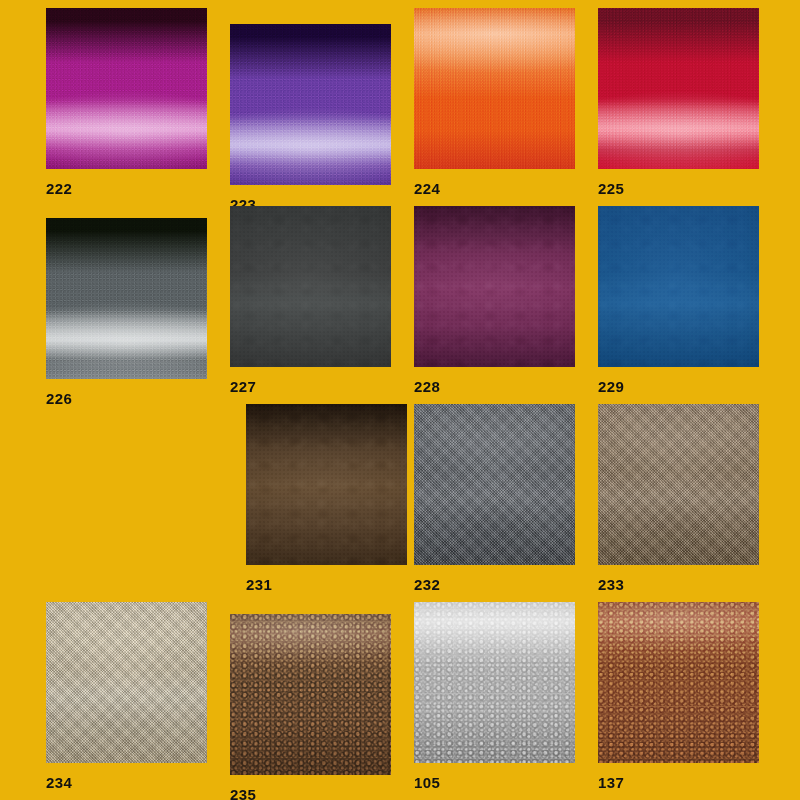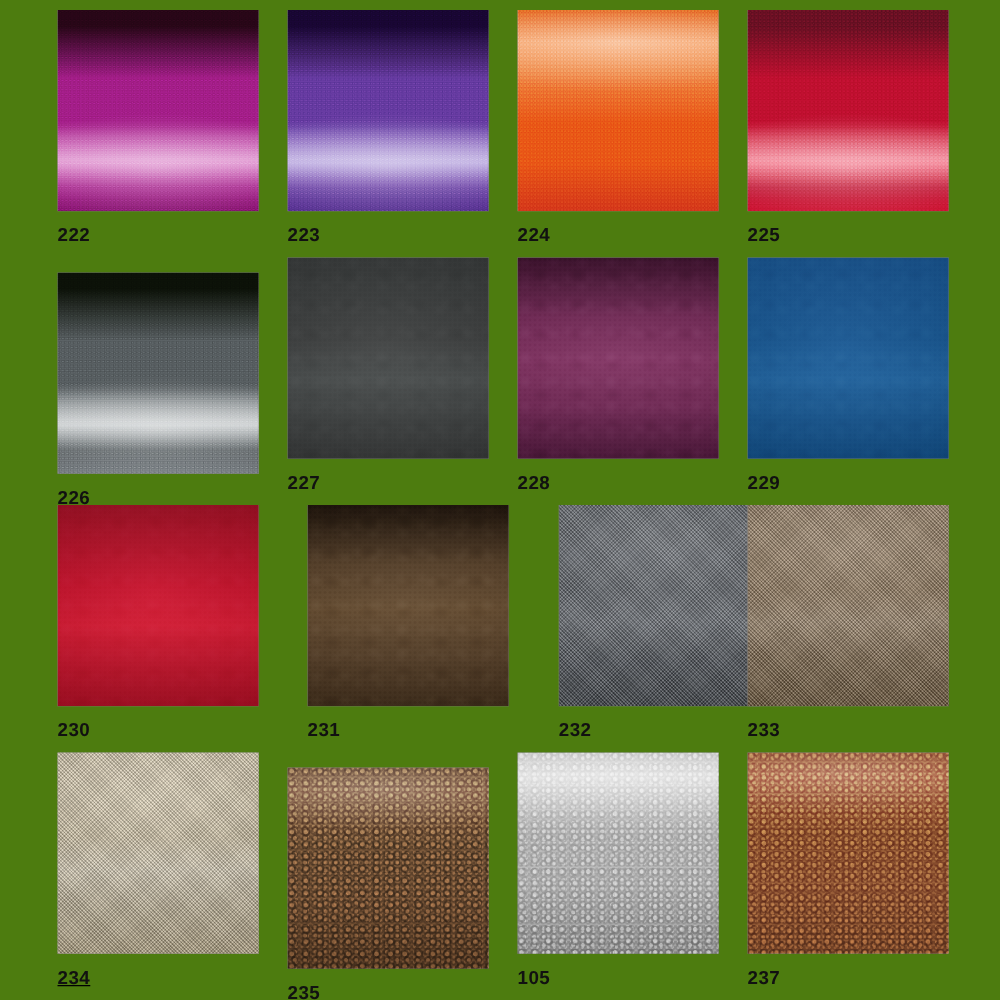--- a/index.html
+++ b/index.html
@@ -11,21 +11,21 @@
   body {
     width: 800px;
     height: 800px;
     font-family: "Liberation Sans", sans-serif;
     overflow: hidden;
   }
   #swatch-sheet {
     position: relative;
     width: 800px;
     height: 800px;
-    background: #4d7c0f;
+    background: #eab308;
   }
   .swatch-cell {
     position: absolute;
     width: 161px;
   }
   .swatch-tile {
     position: relative;
     width: 161px;
     height: 161px;
     overflow: hidden;
@@ -82,21 +82,21 @@
             rgba(255,255,255,0.10) 84%,
             rgba(255,255,255,0) 94%),
             radial-gradient(120% 38% at 50% 78%, rgba(255,255,255,0.30), rgba(255,255,255,0) 70%);"></div>
     <div class="tile-grain" style="opacity:0.3;background:
         radial-gradient(circle at 25% 30%, rgba(255,255,255,0.55) 0 0.6px, rgba(0,0,0,0.45) 0.7px 1.3px, rgba(0,0,0,0) 1.4px),
         radial-gradient(circle at 70% 65%, rgba(255,255,255,0.45) 0 0.6px, rgba(0,0,0,0.40) 0.7px 1.2px, rgba(0,0,0,0) 1.3px);
         background-size:3.2px 3.7px, 3.6px 3px;"></div>
   </div>
       <div class="swatch-label">222</div>
     </div>
-    <div class="swatch-cell" style="left: 230px; top: 8px;">
+    <div class="swatch-cell" style="left: 230px; top: 24px;">
       <div class="swatch-tile">
     <div class="tile-base" style="background:linear-gradient(to bottom,
             #1a0636 0%,
             #1a0636 8%,
             #6c3ea6 34%,
             #6c3ea6 55%,
             #a892d8 76%,
             #6c3ea6 88%,
             #5c3497 100%);"></div>
     <div class="tile-sheen" style="background:linear-gradient(to bottom,
@@ -220,56 +220,39 @@
     <div class="tile-sheen" style="background:radial-gradient(100% 80% at 48% 44%, rgba(255,255,255,0.06), rgba(0,0,0,0.12) 98%);"></div>
     <div class="tile-grain-soft" style="opacity:0.13;background:
         radial-gradient(ellipse 9px 7px at 22% 22%, rgba(255,255,255,0.5), rgba(255,255,255,0) 72%),
         radial-gradient(ellipse 11px 8px at 63% 58%, rgba(0,0,0,0.55), rgba(0,0,0,0) 74%),
         radial-gradient(ellipse 7px 9px at 38% 80%, rgba(255,255,255,0.38), rgba(255,255,255,0) 76%),
         radial-gradient(circle at 50% 50%, rgba(0,0,0,0.30) 0 1px, rgba(255,255,255,0.22) 1.2px 2.2px, rgba(0,0,0,0) 2.4px);
         background-size:23px 19px, 29px 24px, 17px 21px, 4px 4px;"></div>
   </div>
       <div class="swatch-label">229</div>
     </div>
-    <div class="swatch-cell" style="left: 46px; top: 404px;">
-      <div class="swatch-tile">
-    <div class="tile-base" style="background:linear-gradient(to bottom,
-            #9c0c20 0%,
-            #c50e28 40%,
-            #d4162f 60%,
-            #a80c21 100%);"></div>
-    <div class="tile-sheen" style="background:radial-gradient(100% 80% at 48% 44%, rgba(255,255,255,0.06), rgba(0,0,0,0.12) 98%);"></div>
-    <div class="tile-grain-soft" style="opacity:0.13;background:
-        radial-gradient(ellipse 9px 7px at 35% 22%, rgba(255,255,255,0.5), rgba(255,255,255,0) 72%),
-        radial-gradient(ellipse 11px 8px at 69.5% 58%, rgba(0,0,0,0.55), rgba(0,0,0,0) 74%),
-        radial-gradient(ellipse 7px 9px at 38% 80%, rgba(255,255,255,0.38), rgba(255,255,255,0) 76%),
-        radial-gradient(circle at 50% 50%, rgba(0,0,0,0.30) 0 1px, rgba(255,255,255,0.22) 1.2px 2.2px, rgba(0,0,0,0) 2.4px);
-        background-size:23px 19px, 29px 24px, 17px 21px, 4px 4px;"></div>
-  </div>
-      <div class="swatch-label">230</div>
-    </div>
     <div class="swatch-cell" style="left: 230px; top: 404px; margin-left: 16px;">
       <div class="swatch-tile">
     <div class="tile-base" style="background:linear-gradient(to bottom,
             #1a1008 0%,
             #513a23 30%,
             #5f4529 52%,
             #513a23 74%,
             #3c2a18 100%);"></div>
     <div class="tile-sheen" style="background:radial-gradient(110% 70% at 50% 48%, rgba(255,255,255,0.07), rgba(0,0,0,0.10) 96%);"></div>
     <div class="tile-grain-soft" style="opacity:0.22;background:
         radial-gradient(ellipse 9px 7px at 31% 22%, rgba(255,255,255,0.5), rgba(255,255,255,0) 72%),
         radial-gradient(ellipse 11px 8px at 67.5% 58%, rgba(0,0,0,0.55), rgba(0,0,0,0) 74%),
         radial-gradient(ellipse 7px 9px at 38% 80%, rgba(255,255,255,0.38), rgba(255,255,255,0) 76%),
         radial-gradient(circle at 50% 50%, rgba(0,0,0,0.30) 0 1px, rgba(255,255,255,0.22) 1.2px 2.2px, rgba(0,0,0,0) 2.4px);
         background-size:23px 19px, 29px 24px, 17px 21px, 4px 4px;"></div>
   </div>
       <div class="swatch-label">231</div>
     </div>
-    <div class="swatch-cell" style="left: 414px; top: 404px; margin-left: 33px;">
+    <div class="swatch-cell" style="left: 414px; top: 404px;">
       <div class="swatch-tile">
     <div class="tile-base" style="background:linear-gradient(to bottom,
             #60656c 0%,
             #5b6067 42%,
             #767b82 58%,
             #4e5359 100%);"></div>
     <div class="tile-sheen" style="background:
             repeating-linear-gradient(45deg, rgba(0,0,0,0.22) 0 1px, rgba(255,255,255,0.16) 1px 2px),
             repeating-linear-gradient(-45deg, rgba(0,0,0,0.18) 0 1px, rgba(255,255,255,0.13) 1px 2px);
             opacity:0.85;"></div>
@@ -291,21 +274,21 @@
             repeating-linear-gradient(45deg, rgba(0,0,0,0.22) 0 1px, rgba(255,255,255,0.16) 1px 2px),
             repeating-linear-gradient(-45deg, rgba(0,0,0,0.18) 0 1px, rgba(255,255,255,0.13) 1px 2px);
             opacity:0.85;"></div>
     <div class="tile-grain-soft" style="background:
             repeating-conic-gradient(from 0deg at 50% 50%, rgba(0,0,0,0.30) 0% 25%, rgba(255,255,255,0.26) 25% 50%);
             background-size:3px 3px; opacity:0.55;"></div>
     <div class="tile-sheen" style="background:radial-gradient(130% 60% at 50% 22%, rgba(255,255,255,0.16), rgba(0,0,0,0.10) 92%);"></div>
   </div>
       <div class="swatch-label">233</div>
     </div>
-    <div class="swatch-cell" style="left: 46px; top: 602px; text-decoration: underline;">
+    <div class="swatch-cell" style="left: 46px; top: 602px;">
       <div class="swatch-tile">
     <div class="tile-base" style="background:linear-gradient(to bottom,
             #e0d3b6 0%,
             #d8caab 42%,
             #eae0c8 58%,
             #cbbc9b 100%);"></div>
     <div class="tile-sheen" style="background:
             repeating-linear-gradient(45deg, rgba(0,0,0,0.22) 0 1px, rgba(255,255,255,0.16) 1px 2px),
             repeating-linear-gradient(-45deg, rgba(0,0,0,0.18) 0 1px, rgba(255,255,255,0.13) 1px 2px);
             opacity:0.85;"></div>
@@ -358,15 +341,15 @@
             #9d6238 40%,
             #9c613a 66%,
             #8a5330 100%);"></div>
     <div class="tile-grain" style="opacity:0.62;background:
         radial-gradient(circle at 30% 30%, rgba(255,255,255,0.62) 0 1.6px, rgba(0,0,0,0.60) 2.1px 3.4px, rgba(0,0,0,0) 3.8px),
         radial-gradient(circle at 72% 70%, rgba(255,255,255,0.50) 0 1.3px, rgba(0,0,0,0.52) 1.9px 3.0px, rgba(0,0,0,0) 3.4px),
         radial-gradient(circle at 55% 18%, rgba(255,255,255,0.40) 0 1.0px, rgba(0,0,0,0.40) 1.4px 2.4px, rgba(0,0,0,0) 2.8px);
         background-size:10.1px 8.75px, 7.4px 6.5px, 4.5px 4.2px;"></div>
     <div class="tile-sheen" style="background:radial-gradient(140% 30% at 46% 10%, rgba(255,255,255,0.22), rgba(255,255,255,0) 70%);"></div>
   </div>
-      <div class="swatch-label">237</div>
+      <div class="swatch-label">137</div>
     </div>
   </div>
 
 </body></html>

